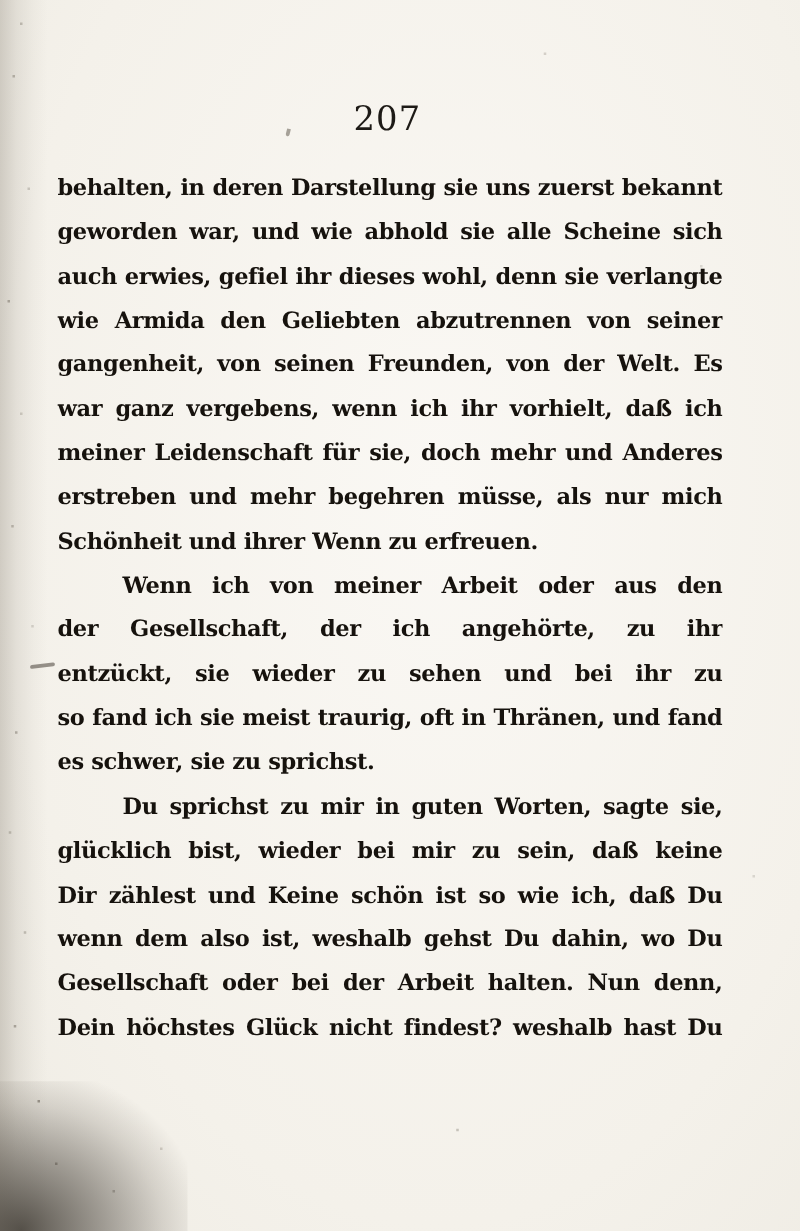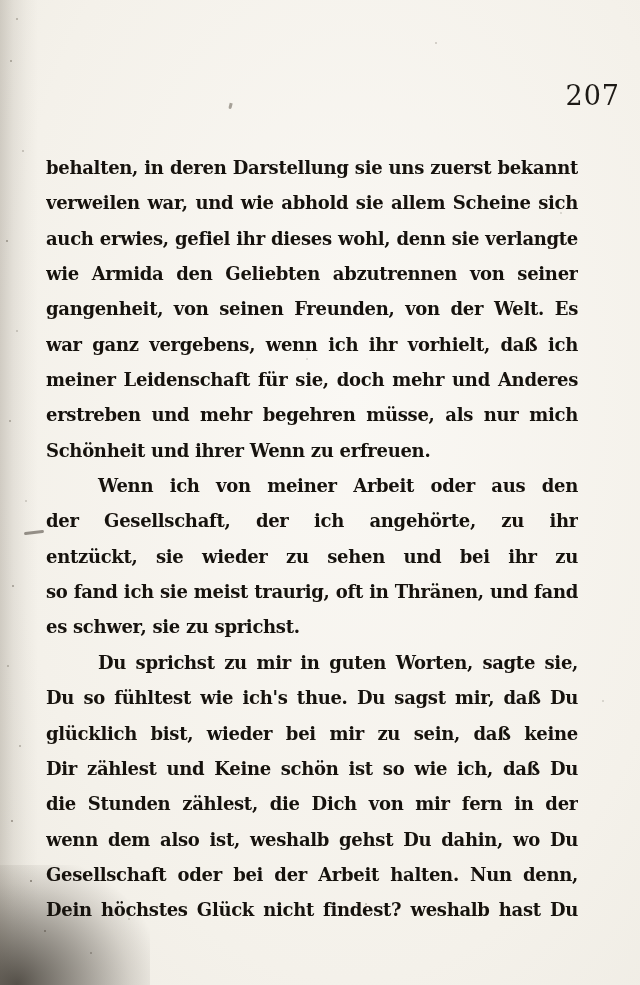--- a/index.html
+++ b/index.html
@@ -81,30 +81,30 @@
     background: rgba(100, 92, 82, 0.55);
     transform: rotate(14deg);
   }
 
   
   .page-number {
     position: absolute;
     top: 80px;
     left: 0;
     width: 620px;
-    text-align: right;
+    text-align: center;
     font-size: 27px;
     font-weight: normal;
     letter-spacing: 1px;
     color: #1d1a16;
   }
   .text-block {
     position: absolute;
     left: 46px;
-    top: 150px;
+    top: 133px;
     width: 532px;
     color: #16120d;
     font-size: 18px;
     font-weight: bold;
     letter-spacing: -0.3px;
   }
   .line {
     height: 35.35px;
     line-height: 35.35px;
     text-align: justify;
@@ -128,38 +128,36 @@
   <div class="corner-smudge"></div>
   <div class="speckles"></div>
   <div class="pencil-mark"></div>
   <div class="number-speck"></div>
 
   <div class="page-number">207</div>
 
   <div class="text-block">
 
     <div class="line">behalten, in deren Darstellung sie uns zuerst bekannt</div>
-    <div class="line">verweilen war, und wie abhold sie allem Scheine sich</div>
+    <div class="line">geworden war, und wie abhold sie alle Scheine sich</div>
     <div class="line">auch erwies, gefiel ihr dieses wohl, denn sie verlangte</div>
     <div class="line">wie Armida den Geliebten abzutrennen von seiner Ver=</div>
     <div class="line">gangenheit, von seinen Freunden, von der Welt. Es</div>
     <div class="line">war ganz vergebens, wenn ich ihr vorhielt, daß ich trotz</div>
     <div class="line">meiner Leidenschaft für sie, doch mehr und Anderes</div>
     <div class="line">erstreben und mehr begehren müsse, als nur mich ihrer</div>
     <div class="line end">Schönheit und ihrer Wenn zu erfreuen.</div>
 
     <div class="line indent">Wenn ich von meiner Arbeit oder aus den Kreisen</div>
     <div class="line">der Gesellschaft, der ich angehörte, zu ihr zurückkam,</div>
     <div class="line">entzückt, sie wieder zu sehen und bei ihr zu verweilen,</div>
     <div class="line">so fand ich sie meist traurig, oft in Thränen, und fand</div>
     <div class="line end">es schwer, sie zu sprichst.</div>
 
     <div class="line indent">Du sprichst zu mir in guten Worten, sagte sie,</div>
-    <div class="line">Du so fühltest wie ich's thue. Du sagst mir, daß Du</div>
     <div class="line">glücklich bist, wieder bei mir zu sein, daß keine Andere</div>
     <div class="line">Dir zählest und Keine schön ist so wie ich, daß Du</div>
-    <div class="line">die Stunden zählest, die Dich von mir fern in der</div>
     <div class="line">wenn dem also ist, weshalb gehst Du dahin, wo Du</div>
     <div class="line">Gesellschaft oder bei der Arbeit halten. Nun denn,</div>
     <div class="line">Dein höchstes Glück nicht findest? weshalb hast Du mich</div>
   </div>
 
 </div>
 
 </body></html>

